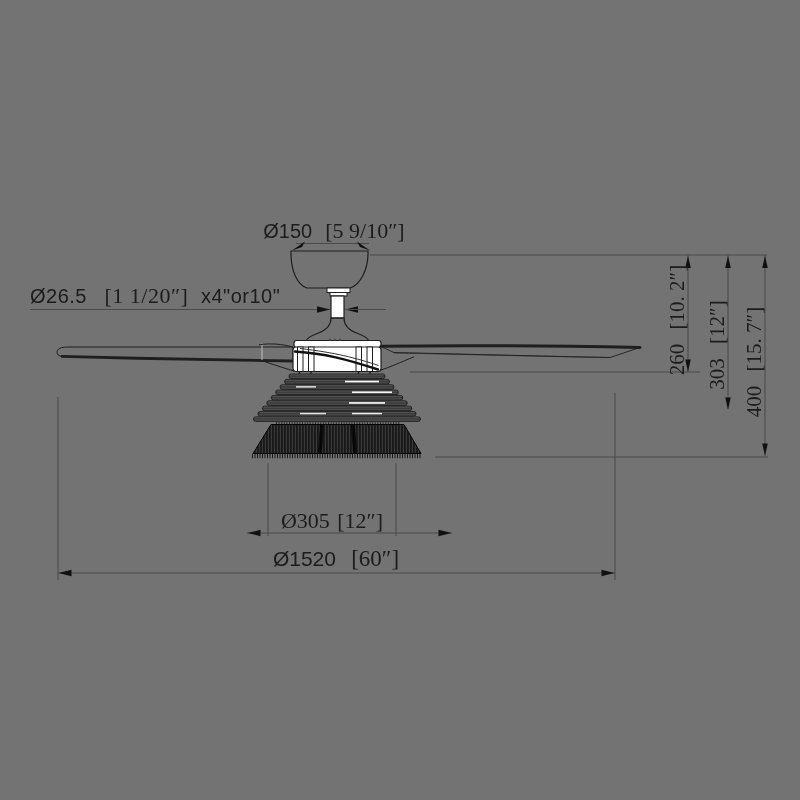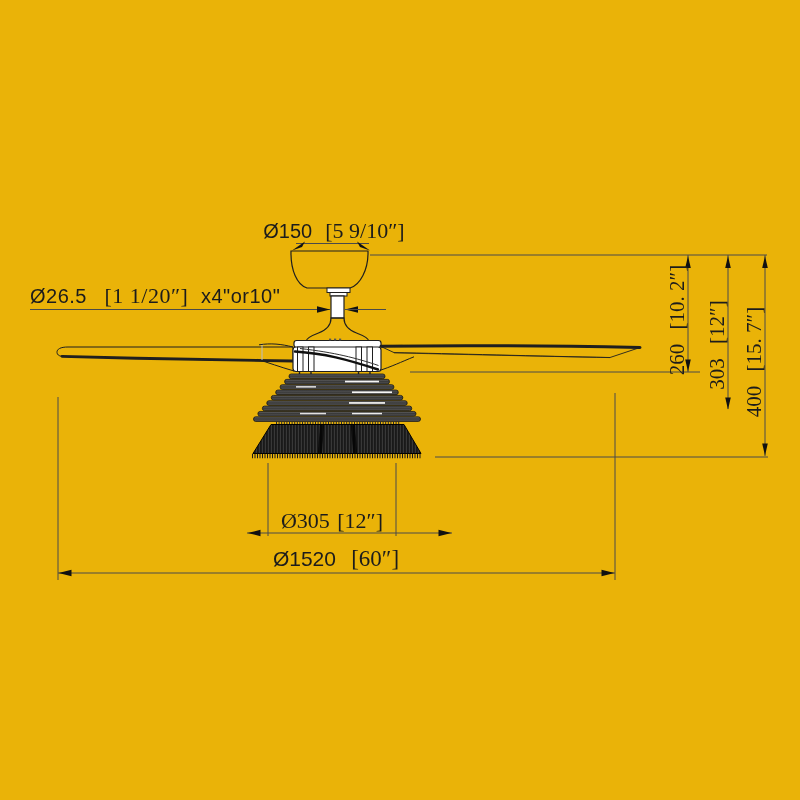--- a/index.html
+++ b/index.html
@@ -1,16 +1,16 @@
 <!DOCTYPE html>
 <html><head>
 <meta charset="utf-8">
 <style>
   html,body{margin:0;padding:0;background:#ffffff;}
-  #stage{position:relative;width:800px;height:800px;background:#eab308;overflow:hidden;}
+  #stage{position:relative;width:800px;height:800px;background:#737373;overflow:hidden;}
   svg{position:absolute;left:0;top:0;}
   .t-sans{font-family:"Liberation Sans", sans-serif;}
   .t-serif{font-family:"Liberation Serif","DejaVu Serif", serif;}
   text{fill:#1c1c1c;}
   .dimline{stroke:#4a4a4a;stroke-width:1;fill:none;}
   .ink{stroke:#1f1f1f;fill:none;}
   .arrow{fill:#111;stroke:none;}
 </style>
 </head>
 <body>

